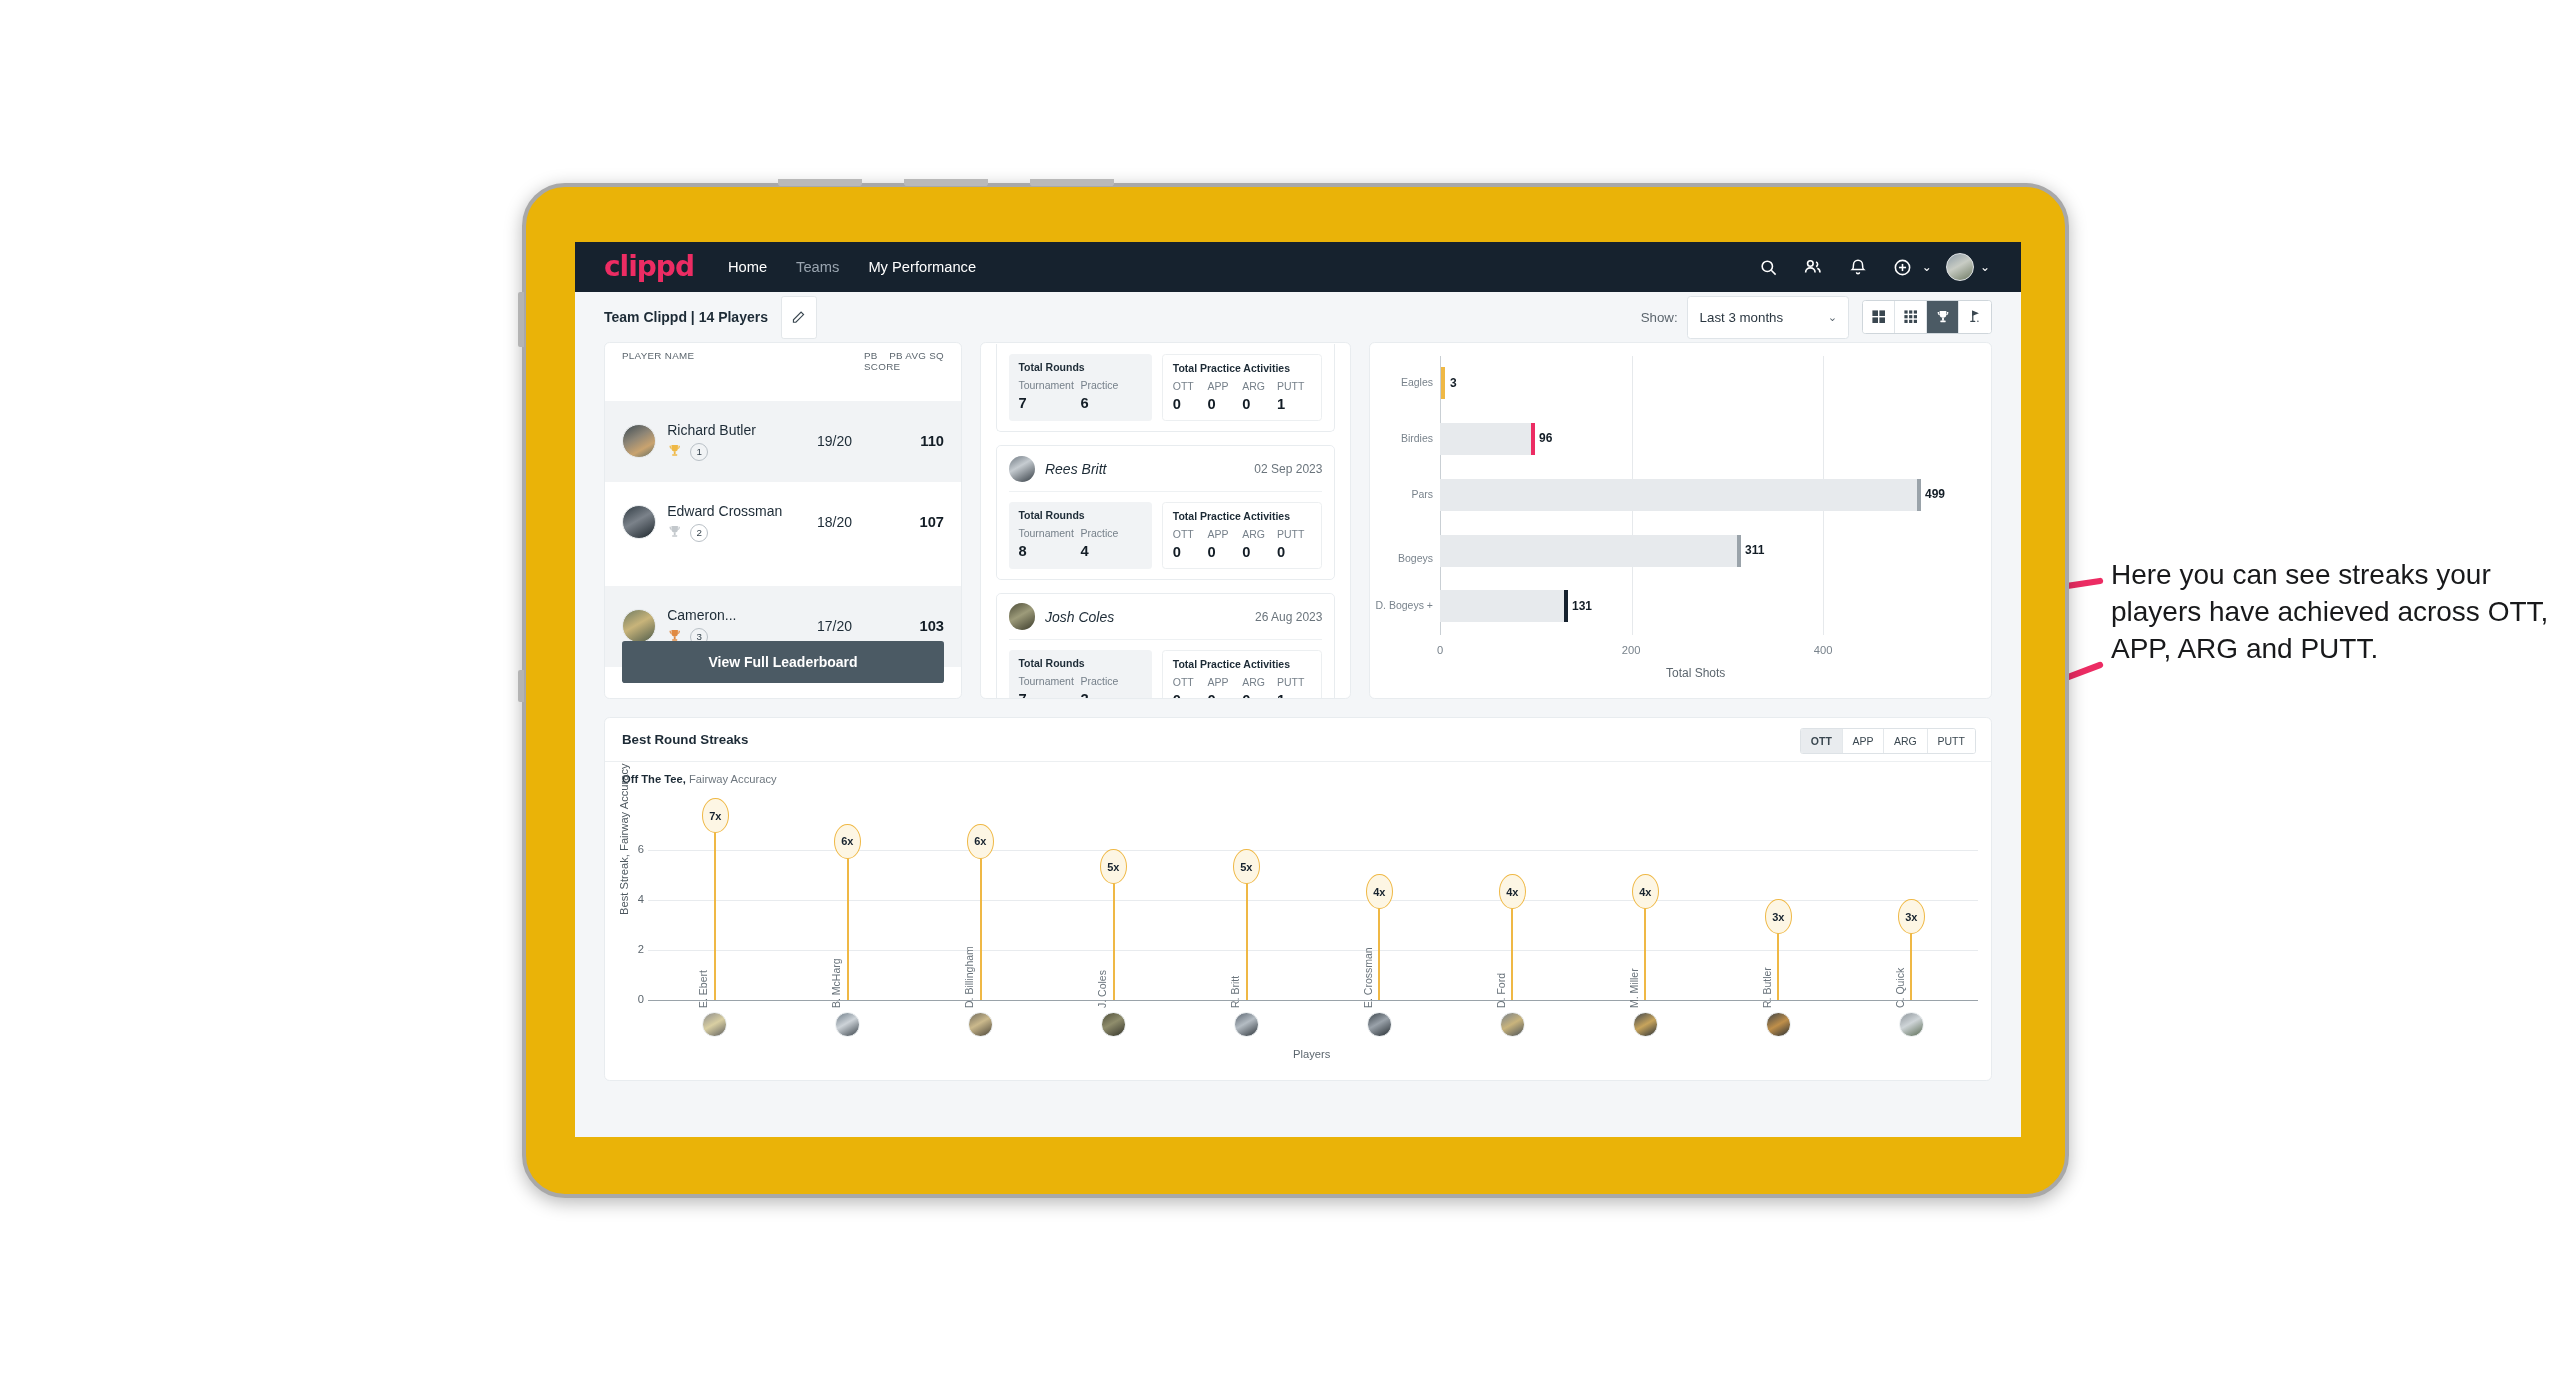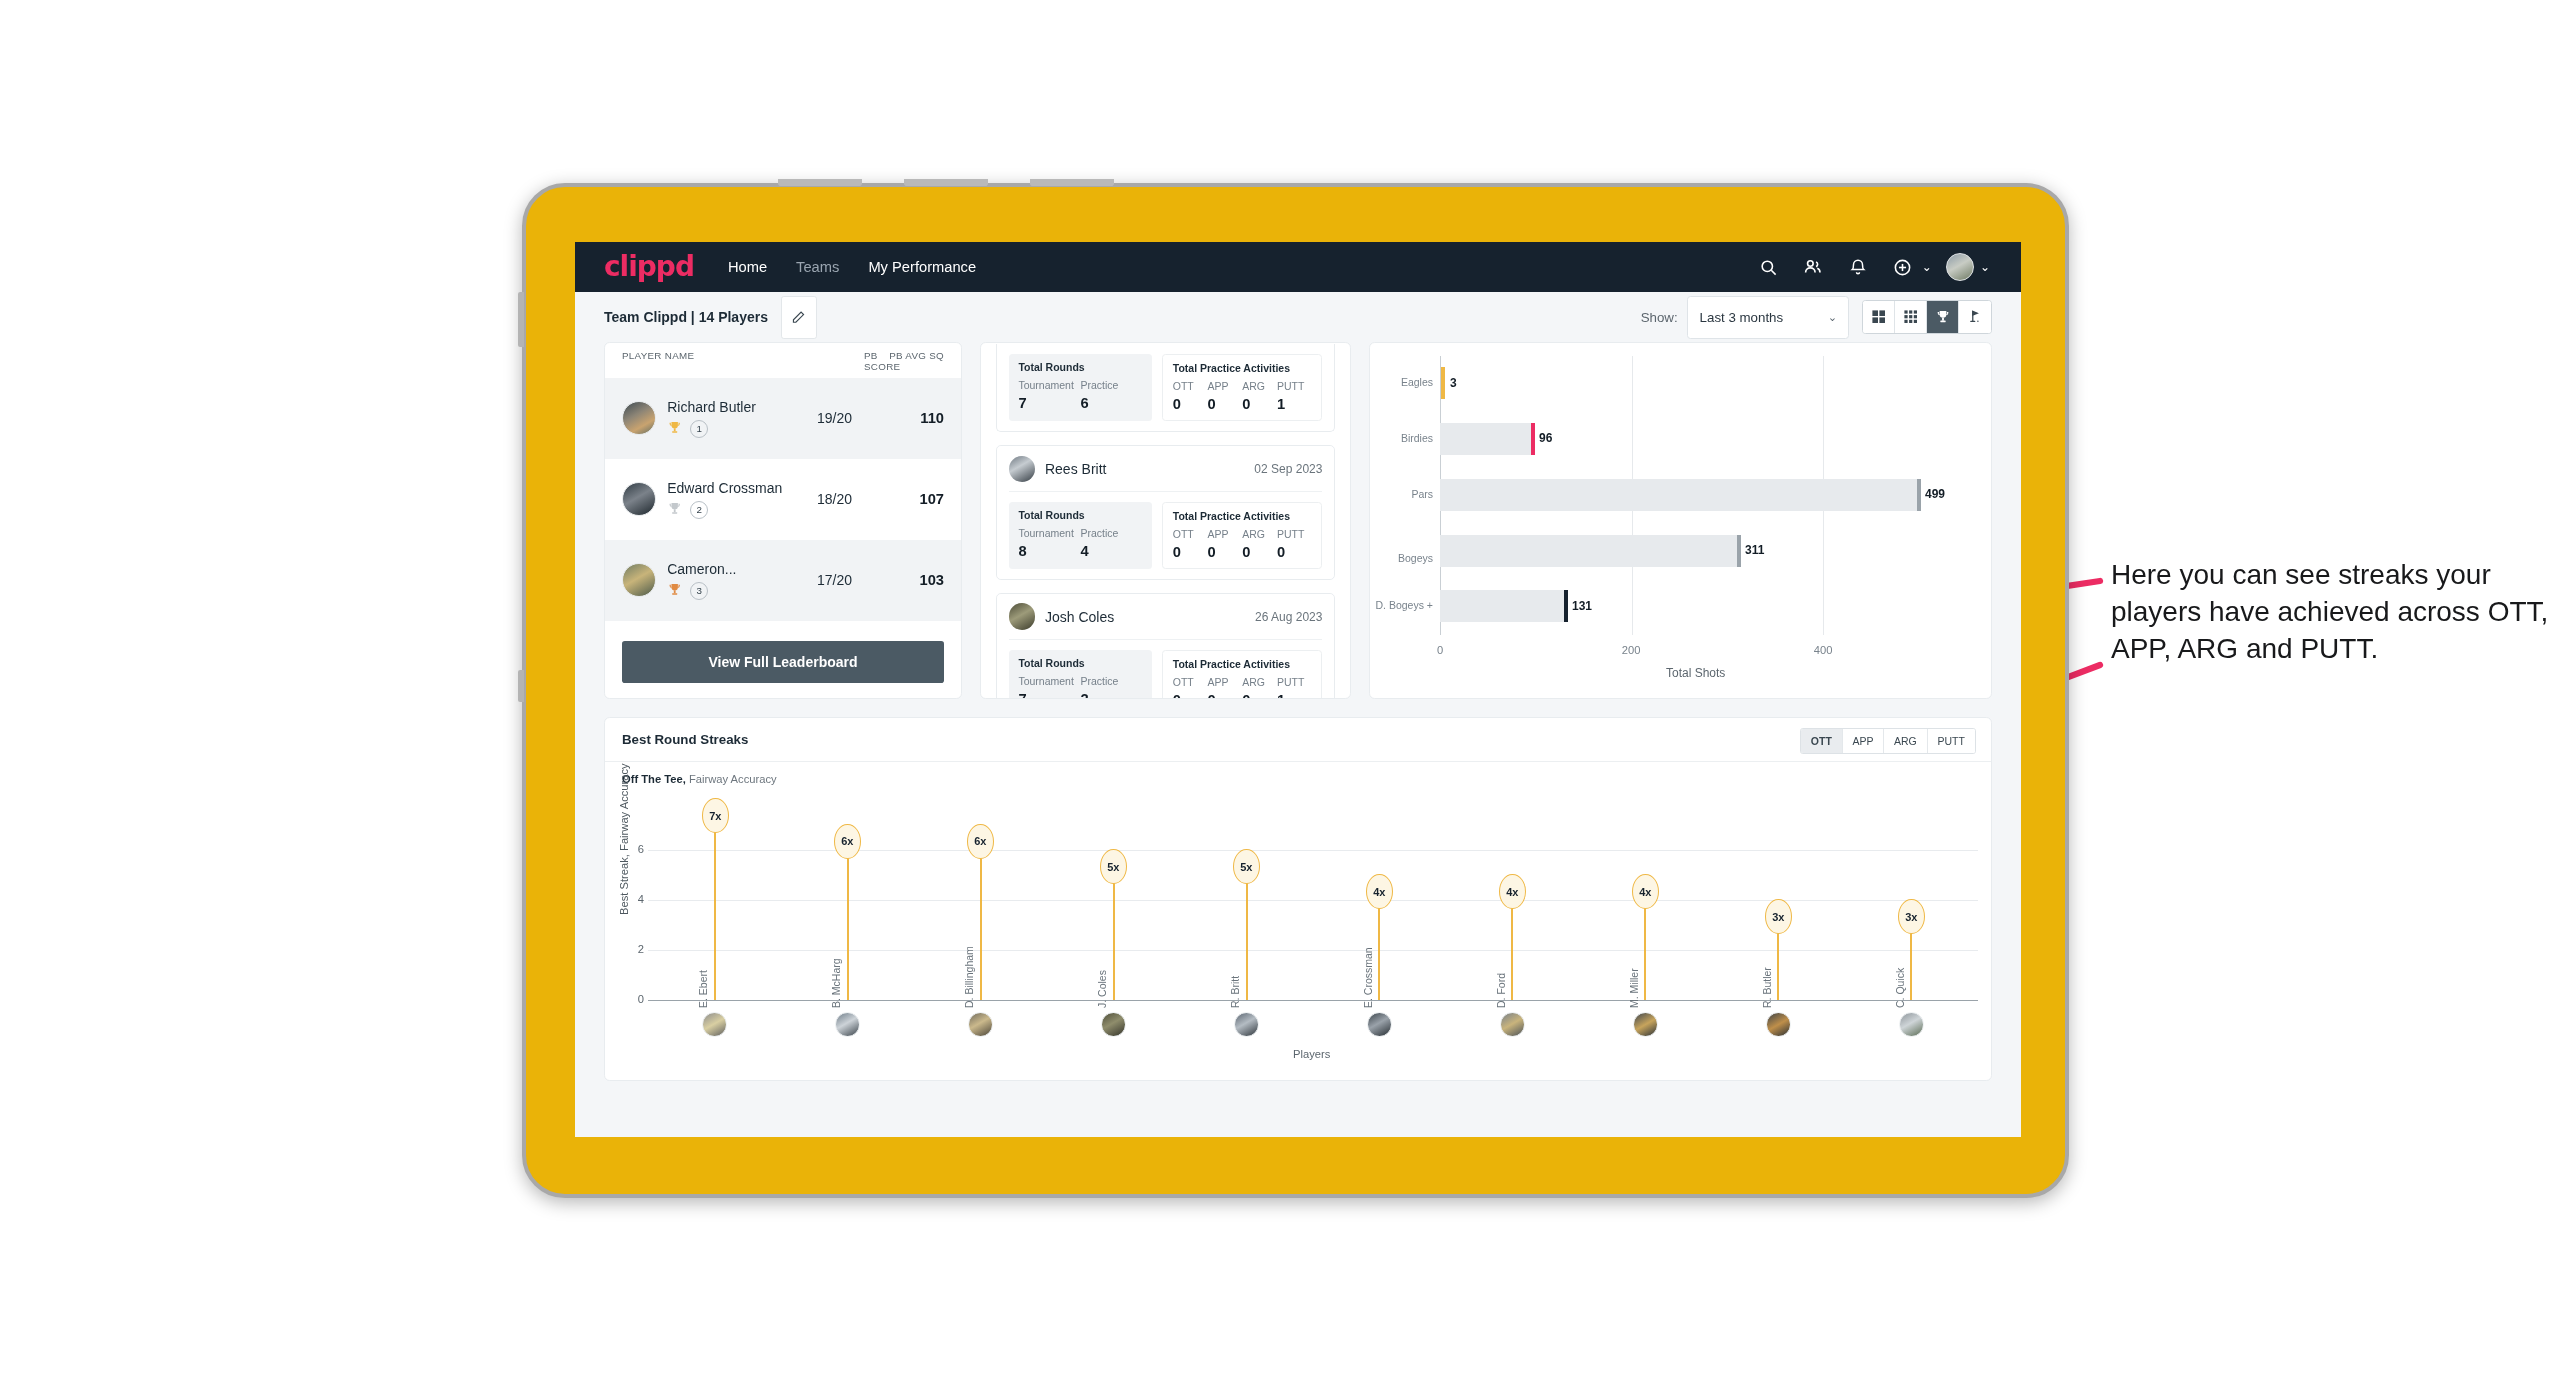--- a/index.html
+++ b/index.html
@@ -60,36 +60,36 @@
   #card-leader { width: 358px; position: relative; }
   #card-rounds  { width: 371px; position: relative; }
   #card-bars    { flex: 1; position: relative; }
 
   
   .lb-head { display:flex; padding: 7px 17px 5.6px 17px; font-size: 9.8px; color:#5c666e; letter-spacing:0.3px;}
   .lb-head .c1 { flex:1; }
   .lb-head .c2 { width: 67px; padding-left: 47px; }
   .lb-head .c3 { width: 60px; text-align:right;}
   .lb-row { display:flex; align-items:center; padding: 12.6px 17px; height: 81px;}
-  .lb-row.alt { background:#f1f3f5; }
+  .lb-row.alt { background:#f1f3f5;margin-top:23px; }
   .lb-av { width: 34px; height: 34px; border-radius: 50%; border: 1.4px solid #e6e9eb; flex: none; margin-right: 11.2px;}
   .lb-name-wrap { flex:1; }
   .lb-name { font-size: 14px; color:#1d2b36; margin-bottom: 4.9px;}
   .lb-badges { display:flex; align-items:center; gap: 7.7px;}
   .rank-circle { width: 18px; height:18px; border-radius:50%; border:0.7px solid #b9c0c6; font-size:9.8px; display:flex; align-items:center; justify-content:center; color:#32404a;}
   .lb-score { width: 67px; font-size: 14px; color:#1d2b36;}
   .lb-avg { width: 60px; text-align:right; font-size: 14.7px; font-weight:700; color:#131d26;}
   #view-full { position:absolute; left:17px; right:17px; bottom: 15.4px; height: 42px; background:#4b5a64; color:#fff; font-size:14px; font-weight:700; display:flex; align-items:center; justify-content:center; border-radius:2.8px;}
 
   
   #rounds-scroll { padding: 0 15.4px; }
   .rc { border:0.7px solid #e8ecef; border-radius:4.9px; margin-bottom: 12.6px; padding: 9.8px 11.2px;}
   .rc-head { display:flex; align-items:center; padding-bottom: 9px; border-bottom:0.7px solid #eef1f3; margin-bottom: 9.8px;}
   .rc-av { width:26.6px; height:26.6px; border-radius:50%; margin-right:9.8px; flex:none;}
-  .rc-name { font-size:14px; color:#1d2b36; flex:1;}
+  .rc-name { font-size:14px; color:#1d2b36; flex:1;font-style:italic;}
   .rc-date { font-size:12px; color:#6a747c;}
   .rc-body { display:flex; gap: 9.8px;}
   .rc-box { padding: 7px 9.8px 8.4px 9.8px; border-radius:3.5px;}
   .rc-box.grey { background:#f1f3f5; flex: 1; }
   .rc-box.white { border:0.7px solid #eceff1; flex: 1.12;}
   .rc-box-title { font-size:10.5px; font-weight:700; color:#1d2b36; margin-bottom:6.3px;}
   .rc-stats { display:flex; }
   .rc-stat { flex:1; }
   .rc-stat .k { font-size:10.5px; color:#76808a; margin-bottom:3.5px;}
   .rc-stat .v { font-size:14.7px; font-weight:700; color:#131d26;}

